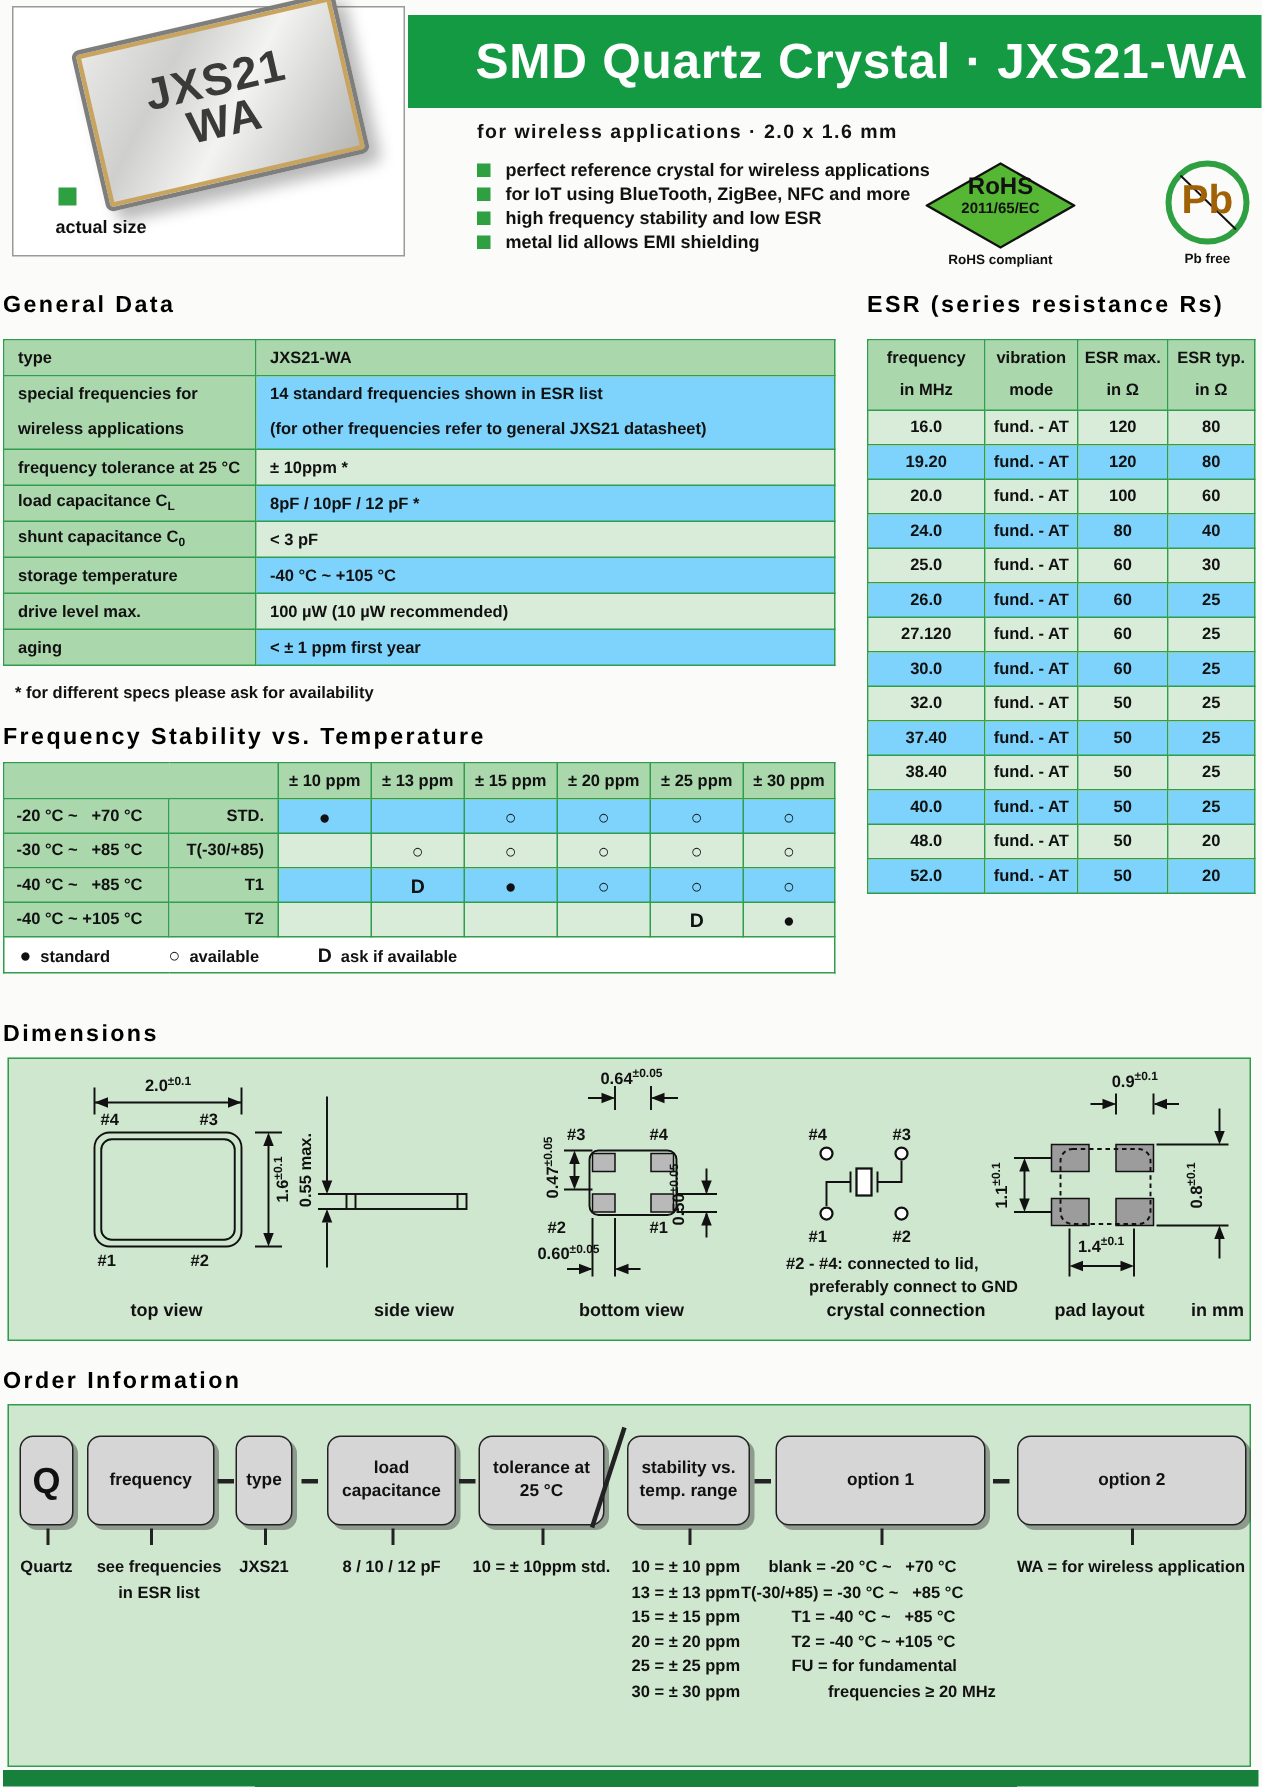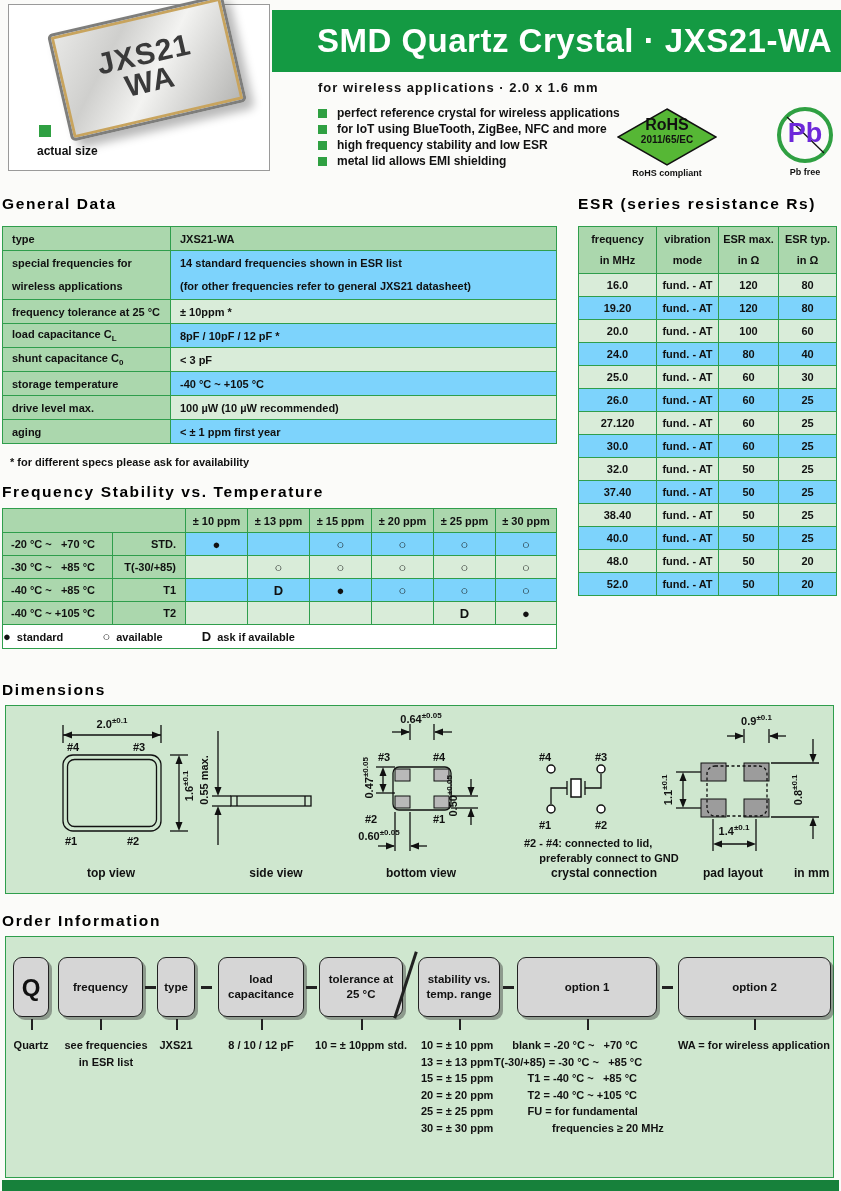--- a/index.html
+++ b/index.html
@@ -28,21 +28,21 @@
   .features { position:absolute; left:318px; top:107px; }
   .feature { display:flex; align-items:flex-start; margin-bottom:3px; }
   .fsq { width:9px; height:9px; background:#2fa042; margin:2px 10px 0 0; flex:none; }
   .ftext { font-size:12px; font-weight:bold; line-height:13px; }
 
   .rohs-svg { position:absolute; left:617px; top:108px; }
   .rohs-name { position:absolute; left:617px; top:116px; width:100px; text-align:center; font-size:16px; font-weight:bold; }
   .rohs-dir  { position:absolute; left:617px; top:134px; width:100px; text-align:center; font-size:10px; font-weight:bold; }
   .rohs-cap  { position:absolute; left:617px; top:168px; width:100px; text-align:center; font-size:9px; font-weight:bold; }
   .pb-svg { position:absolute; left:774px; top:104px; }
-  .pb-sym { position:absolute; left:774px; top:118px; width:62px; text-align:center; font-size:27px; font-weight:bold; color:#6d28d9; }
+  .pb-sym { position:absolute; left:774px; top:118px; width:62px; text-align:center; font-size:27px; font-weight:bold; color:#a16207; }
   .pb-cap { position:absolute; left:774px; top:167px; width:62px; text-align:center; font-size:9px; font-weight:bold; }
 
   
   table { border-collapse:collapse; position:absolute; table-layout:fixed; }
   td, th { border:1.5px solid #2f9e4c; font-size:11px; font-weight:bold; overflow:hidden; }
   .cg { background:#abd7ad; }
   .cw { background:#7dd3fc; }
   .cp { background:#d9ecd9; }
 
   .gd { left:2px; top:226px; width:554px; }
@@ -55,21 +55,21 @@
   .esr { left:578px; top:226px; width:258px; }
   .esr th { height:47px; white-space:pre-line; line-height:21px; text-align:center; }
   .esr td { height:23px; text-align:center; }
 
   .stab { left:2px; top:508px; width:554px; }
   .stab th { height:24px; text-align:center; }
   .stab td { height:23px; }
   .stab .range { text-align:left; padding-left:8px; white-space:pre; }
   .stab .variant { text-align:right; padding-right:9px; }
   .stab .sym { text-align:center; font-size:13px; }
-  .stab .legend-cell { background:#fff; text-align:left; height:24px; }
+  .stab .legend-cell { background:#fff; text-align:left; padding-left:10px; height:24px; }
   .leg { margin-right:36px; }
   .leg .s { margin-right:6px; font-size:13px; }
 
   
   .panel { position:absolute; background:#cfe7cf; border:1.5px solid #2f9e4c; }
   .dims-panel { left:5px; top:705px; width:829px; height:189px; }
   .order-panel { left:5px; top:936px; width:829px; height:242px; }
   .bottom-bar { position:absolute; left:2px; top:1180px; width:837px; height:11px; background:#17813b; }
 
   

